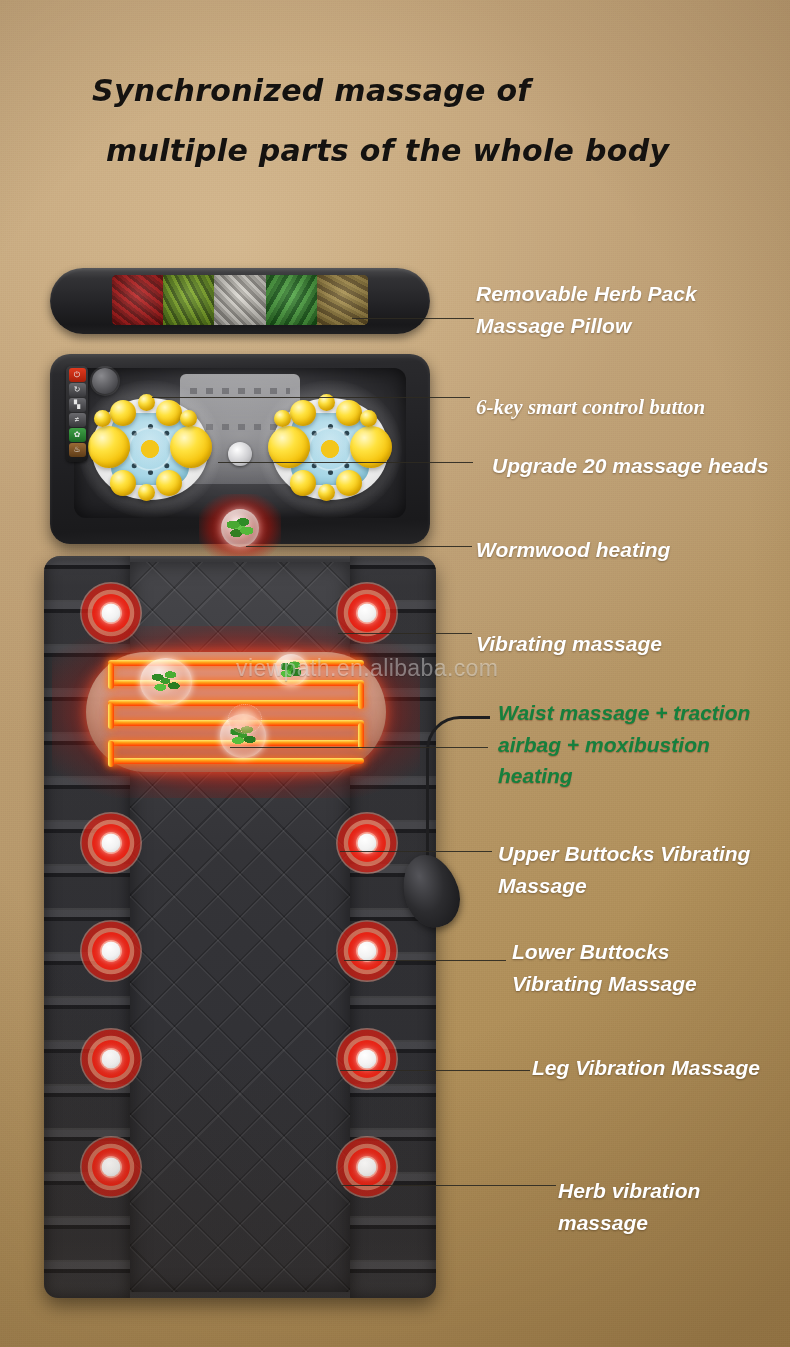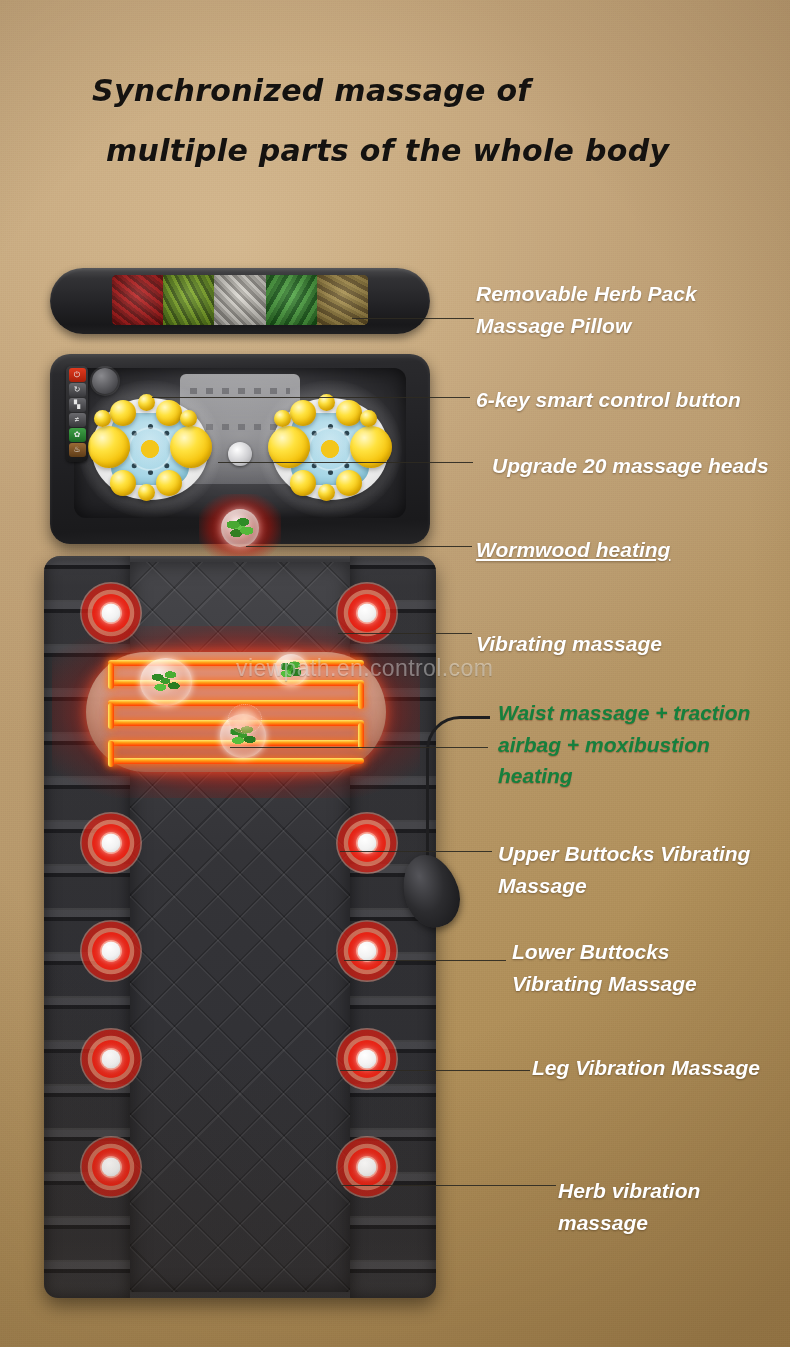--- a/index.html
+++ b/index.html
@@ -433,36 +433,36 @@
 <div class="lead" style="left:338px; top:633px; width:134px;"></div>
 <div class="lead" style="left:230px; top:747px; width:258px;"></div>
 <div class="lead" style="left:340px; top:851px; width:152px;"></div>
 <div class="lead" style="left:344px; top:960px; width:162px;"></div>
 <div class="lead" style="left:340px; top:1070px; width:190px;"></div>
 <div class="lead" style="left:340px; top:1185px; width:216px;"></div>
 
 <div class="label" style="left:476px; top:278px; width:300px;">Removable Herb Pack
 Massage Pillow</div>
 
-<div class="label" style="left:476px; top:384px; width:310px;">6-key smart control button</div>
+<div class="label" style="left:476px; top:392px; width:310px;font-family:Liberation Serif, serif;">6-key smart control button</div>
 
 <div class="label" style="left:492px; top:450px; width:310px;">Upgrade 20 massage heads</div>
 
-<div class="label" style="left:476px; top:534px; width:300px;text-decoration:underline;">Wormwood heating</div>
+<div class="label" style="left:476px; top:534px; width:300px;">Wormwood heating</div>
 
 <div class="label" style="left:476px; top:628px; width:300px;">Vibrating massage</div>
 
 <div class="label red" style="left:498px; top:697px; width:290px;">Waist massage + traction
 airbag + moxibustion
 heating</div>
 
 <div class="label" style="left:498px; top:838px; width:292px;">Upper Buttocks Vibrating
 Massage</div>
 
 <div class="label" style="left:512px; top:936px; width:280px;">Lower Buttocks
 Vibrating Massage</div>
 
 <div class="label" style="left:532px; top:1052px; width:260px;">Leg Vibration Massage</div>
 
 <div class="label" style="left:558px; top:1175px; width:232px;">Herb vibration
 massage</div>
 
-<div class="wm">viewpath.en.control.com</div>
+<div class="wm">viewpath.en.alibaba.com</div>
 
 </body></html>

